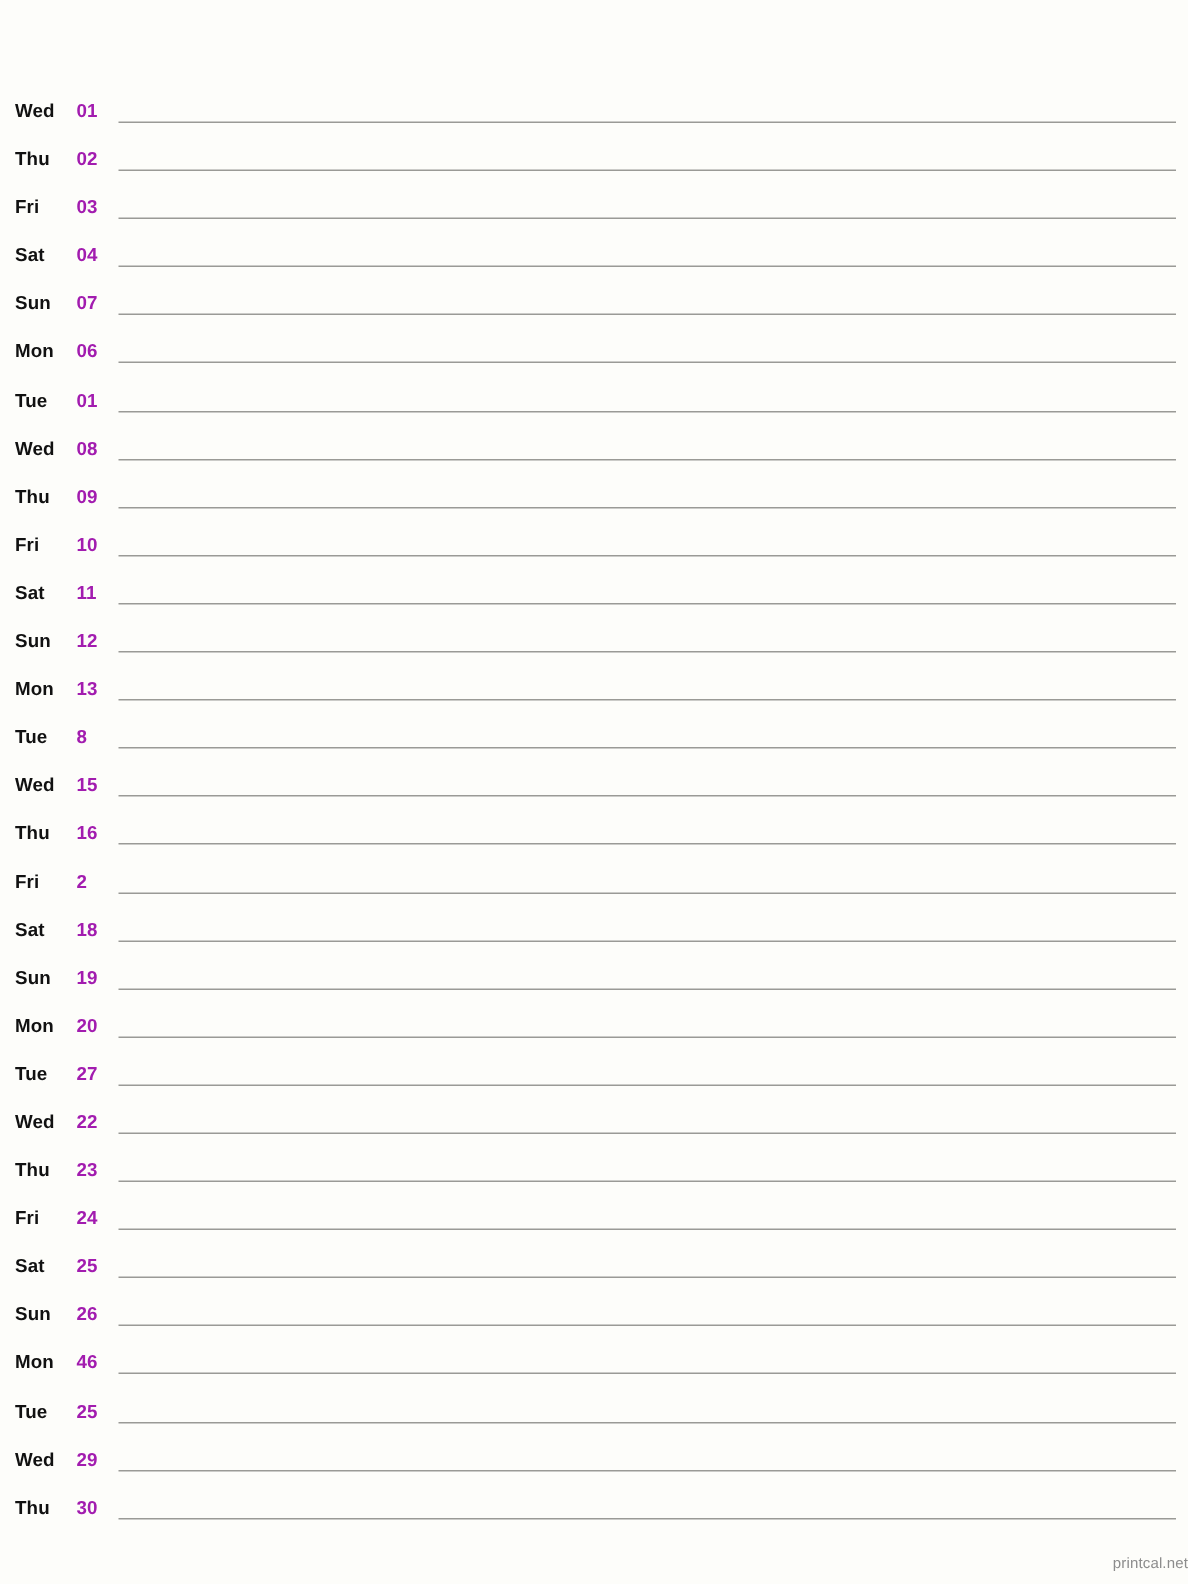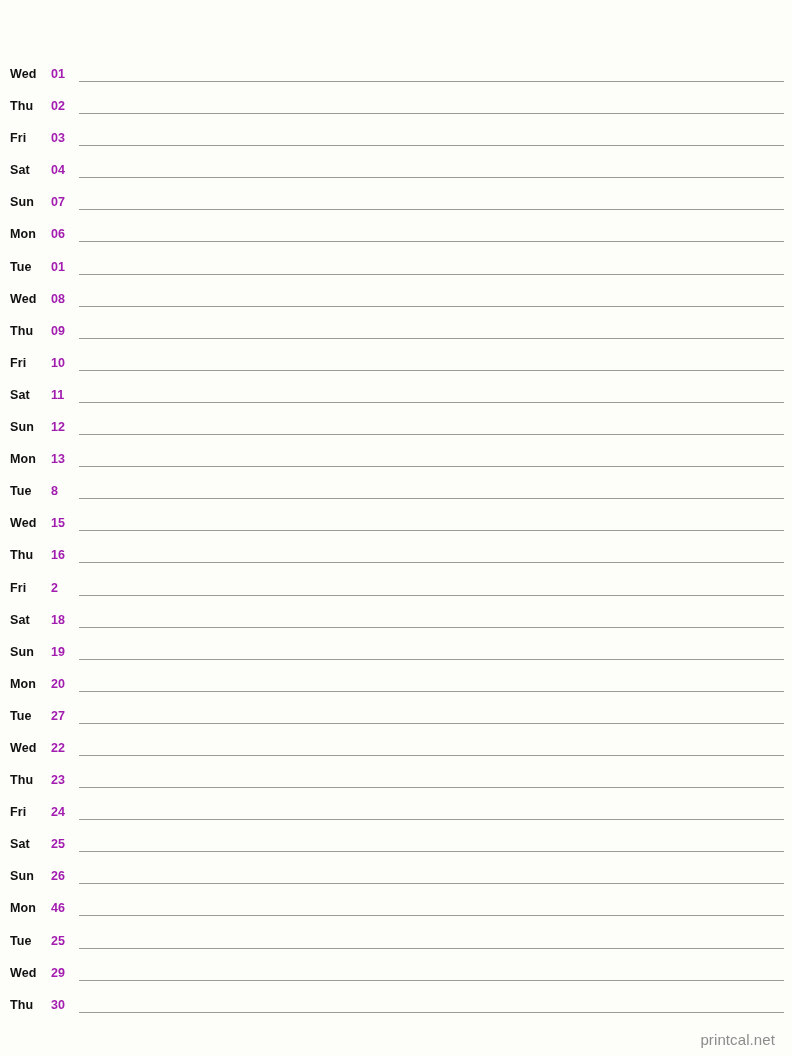--- a/index.html
+++ b/index.html
@@ -64,23 +64,23 @@
   .wline {
     position: absolute;
     left: 79px;
     right: 8px;
     top: 21px;
     height: 0;
     border-top: 1px solid #9a9a96;
   }
   #footer {
     position: absolute;
-    right: 17px;
+    right: 0;
     bottom: 8px;
-    font-size: 15px;
+    font-size: 10px;
     color: #8c8c8c;
     letter-spacing: 0.1px;
   }
 </style>
 </head>
 <body>
 
 <div id="page">
 
 

